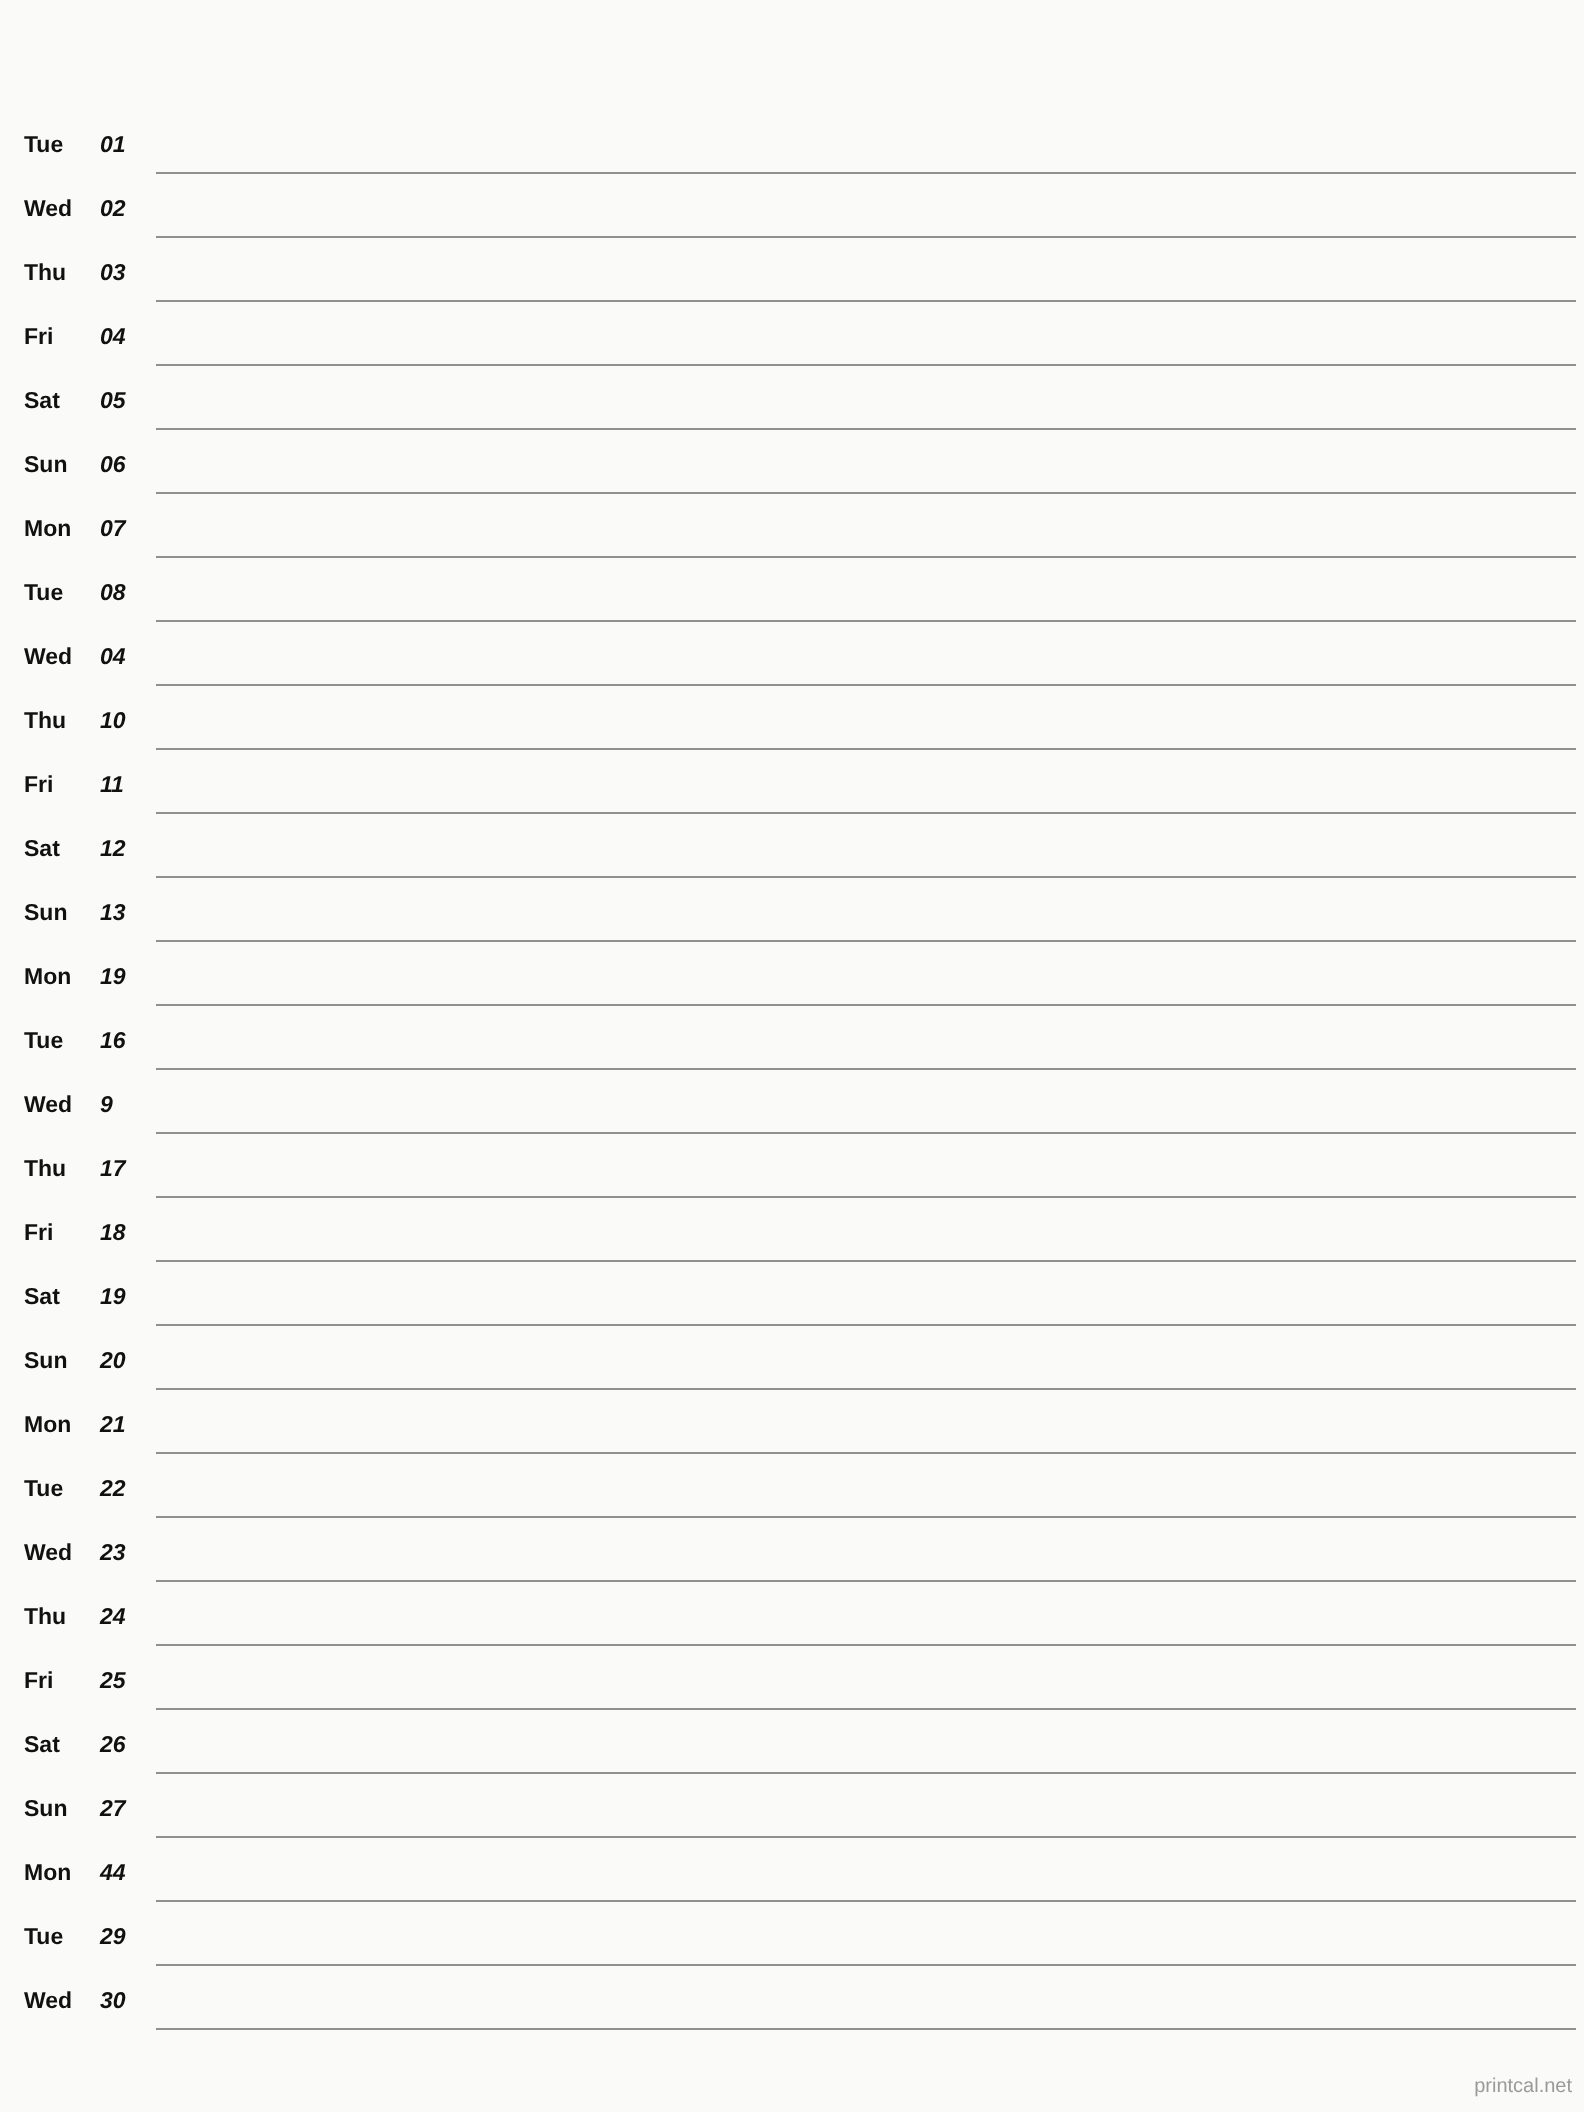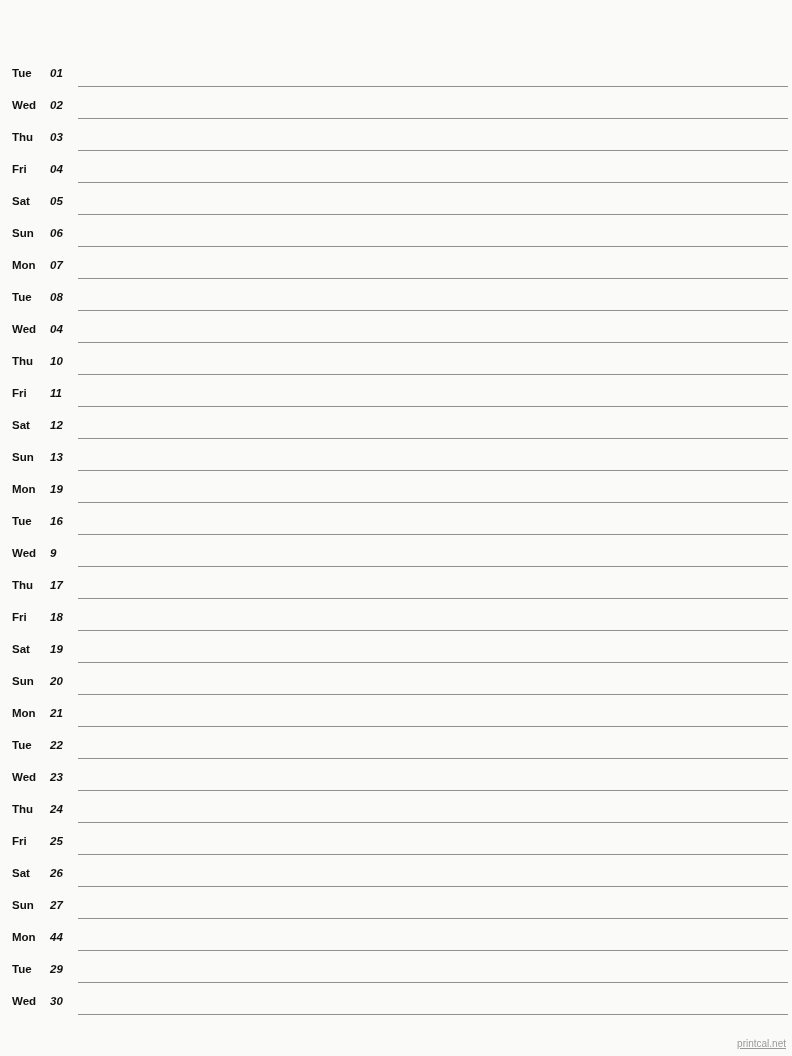--- a/index.html
+++ b/index.html
@@ -88,21 +88,20 @@
 
   .footer {
     position: absolute;
     right: 6px;
     bottom: 6px;
     font-size: 10px;
     color: #9a9a9a;
     line-height: 12px;
     text-align: right;
     white-space: nowrap;
-    text-decoration: underline;
   }
 </style>
 </head>
 <body>
 
 <div class="page">
 
 
   <div class="day-list">
       <div class="day-row">

